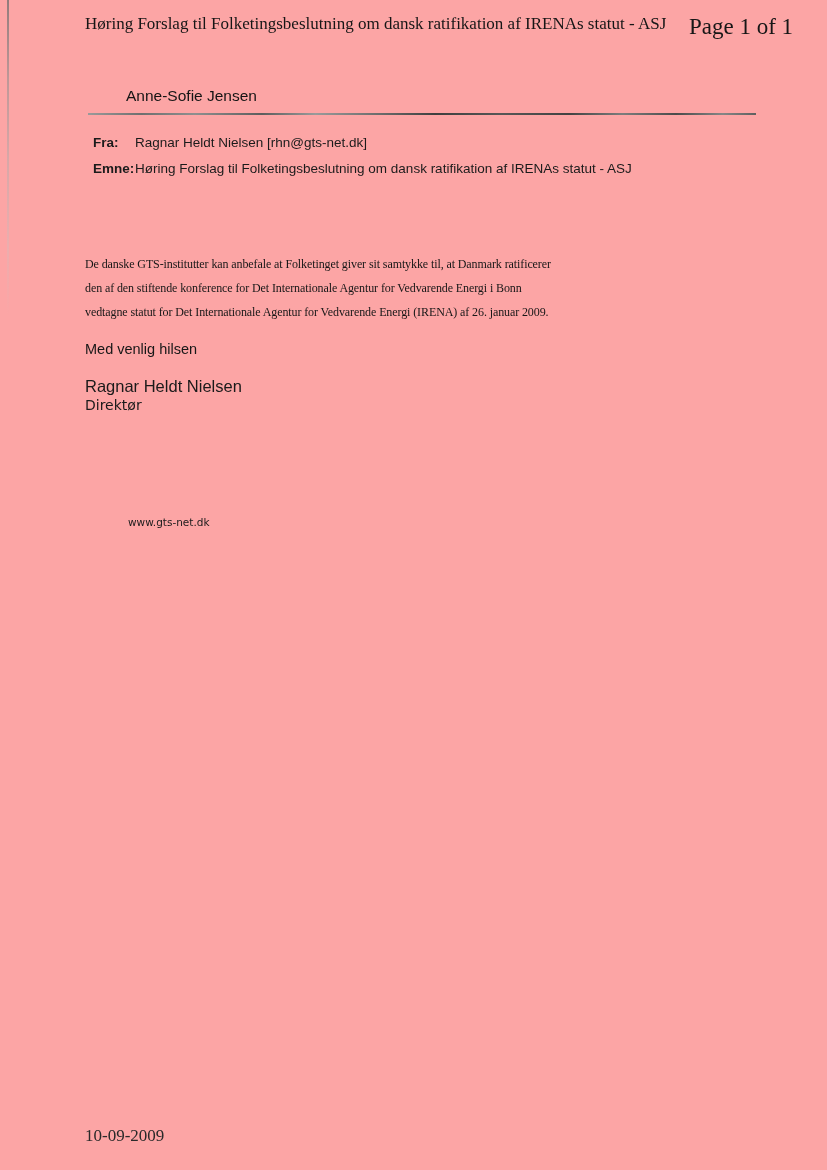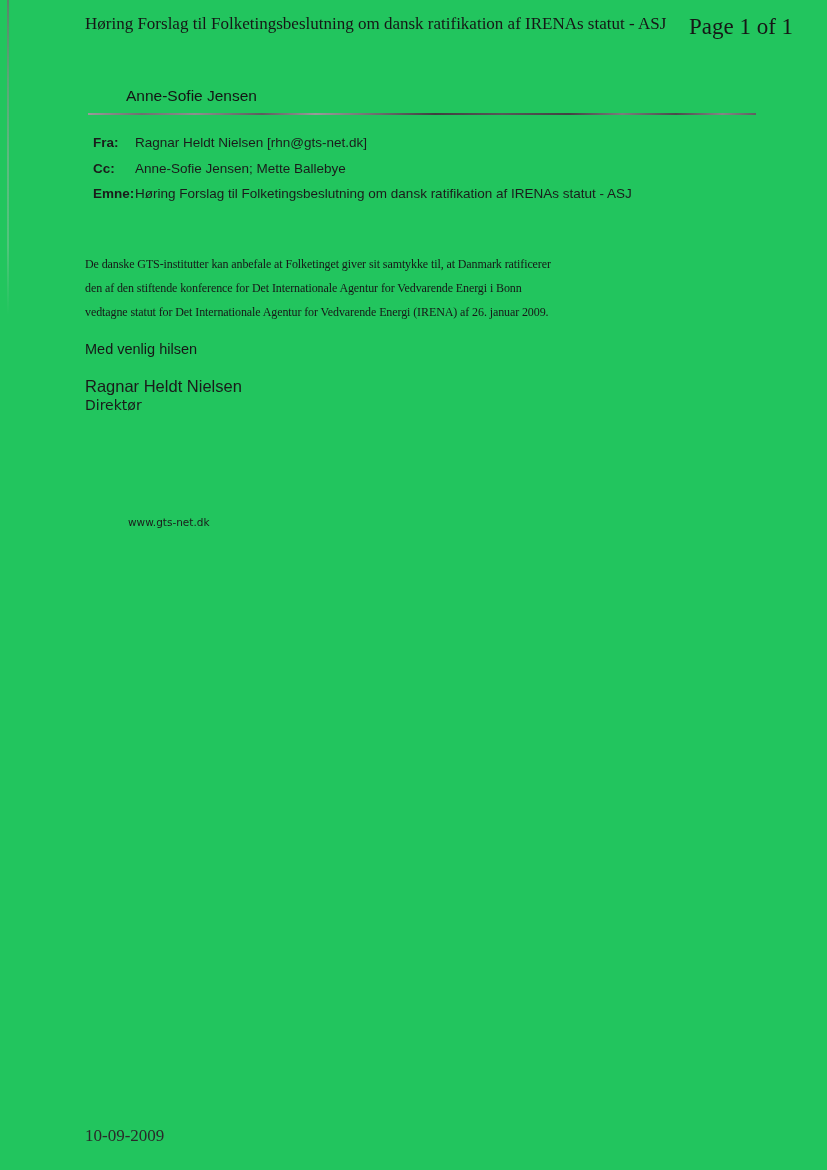--- a/index.html
+++ b/index.html
@@ -4,21 +4,21 @@
 <style>
   html, body {
     margin: 0;
     padding: 0;
     background: #ffffff;
   }
   .page {
     position: relative;
     width: 827px;
     height: 1170px;
-    background: #22c55e;
+    background: #fca5a5;
     color: #1e1e1e;
     overflow: hidden;
   }
   
   .scan-artifact {
     position: absolute;
     left: 7px;
     top: 0;
     width: 2px;
     height: 315px;
@@ -169,24 +169,20 @@
   <div class="recipient-name">Anne-Sofie Jensen</div>
 
   <div class="header-rule"></div>
 
   <div class="email-fields">
     <div class="field-row">
       <span class="field-label">Fra:</span>
       <span class="field-value">Ragnar Heldt Nielsen [rhn@gts-net.dk]</span>
     </div>
     <div class="field-row">
-      <span class="field-label">Cc:</span>
-      <span class="field-value">Anne-Sofie Jensen; Mette Ballebye</span>
-    </div>
-    <div class="field-row">
       <span class="field-label">Emne:</span>
       <span class="field-value">Høring Forslag til Folketingsbeslutning om dansk ratifikation af IRENAs statut - ASJ</span>
     </div>
   </div>
 
   <div class="email-body">
     <div>De danske GTS-institutter kan anbefale at Folketinget giver sit samtykke til, at Danmark ratificerer</div>
     <div>den af den stiftende konference for Det Internationale Agentur for Vedvarende Energi i Bonn</div>
     <div>vedtagne statut for Det Internationale Agentur for Vedvarende Energi (IRENA) af 26. januar 2009.</div>
   </div>

